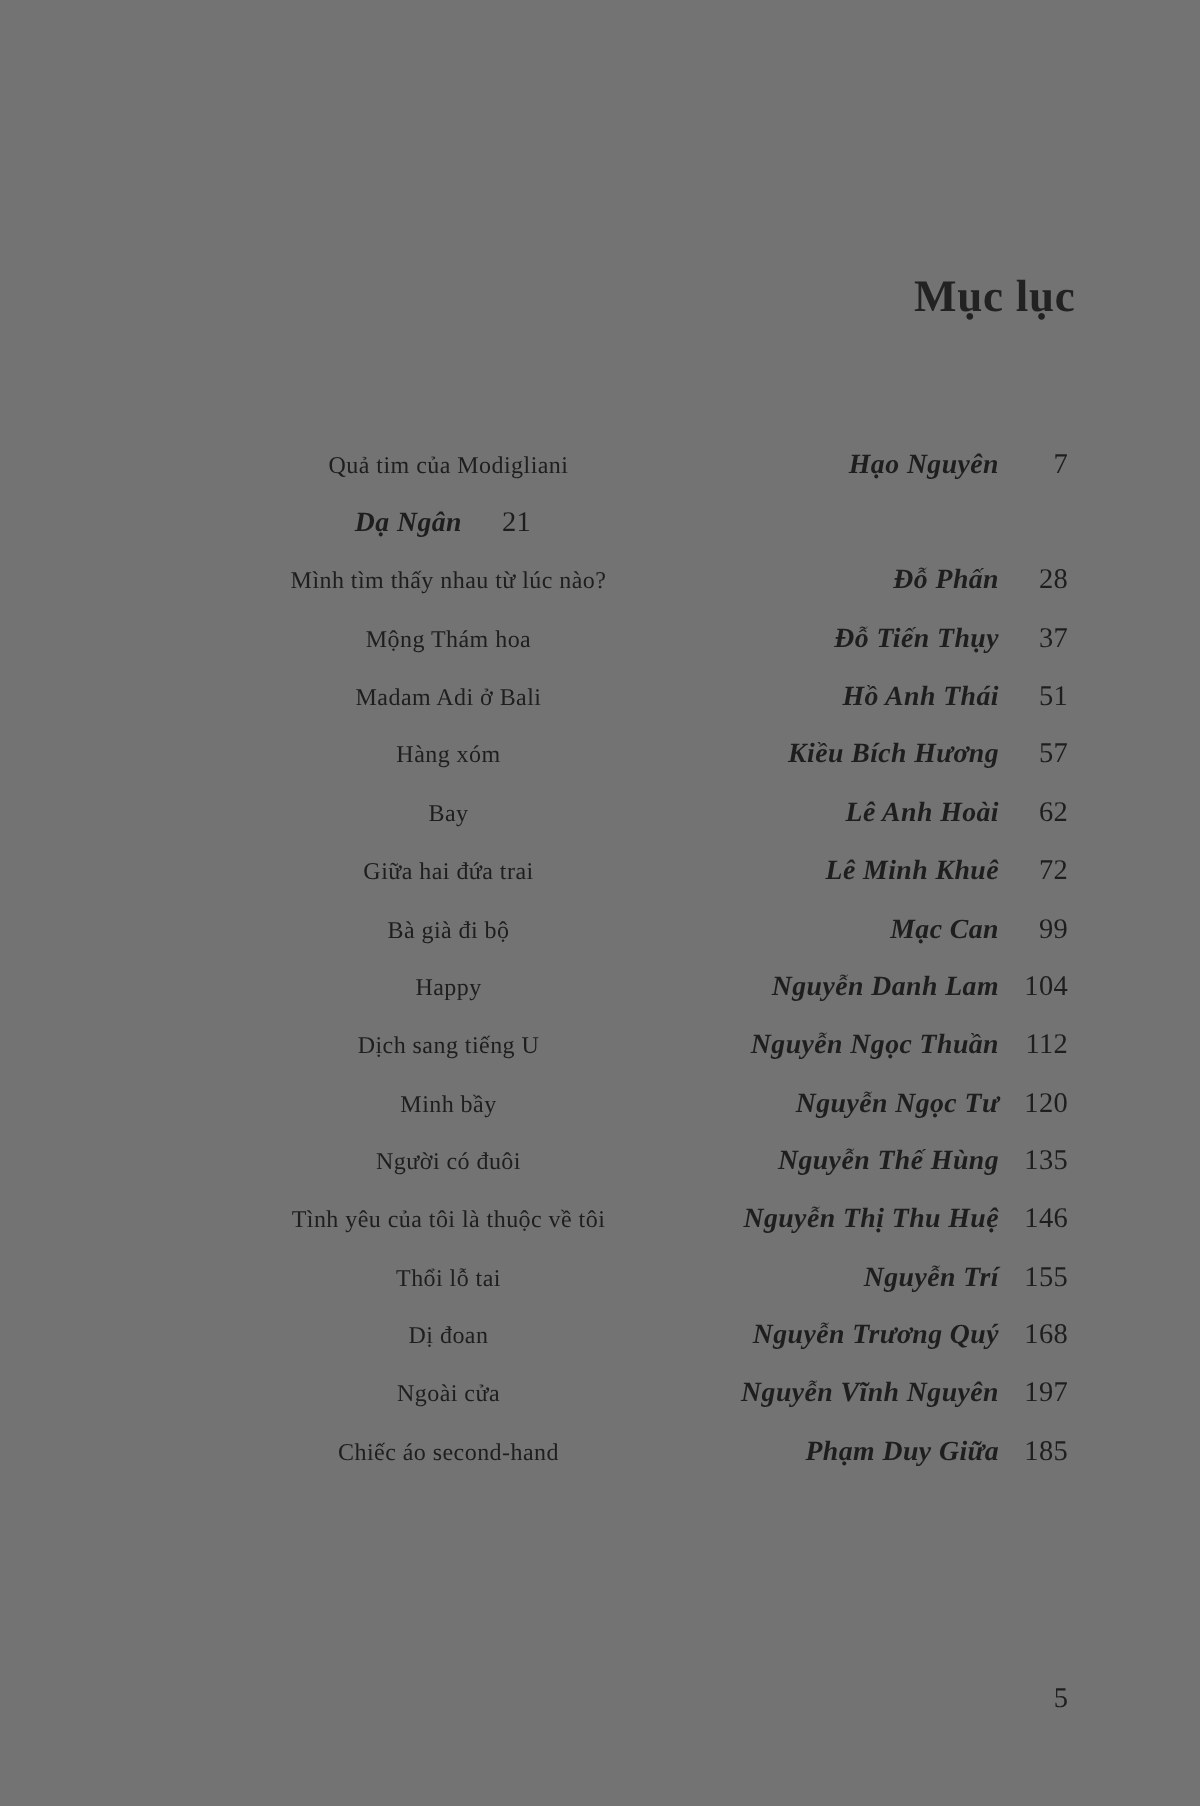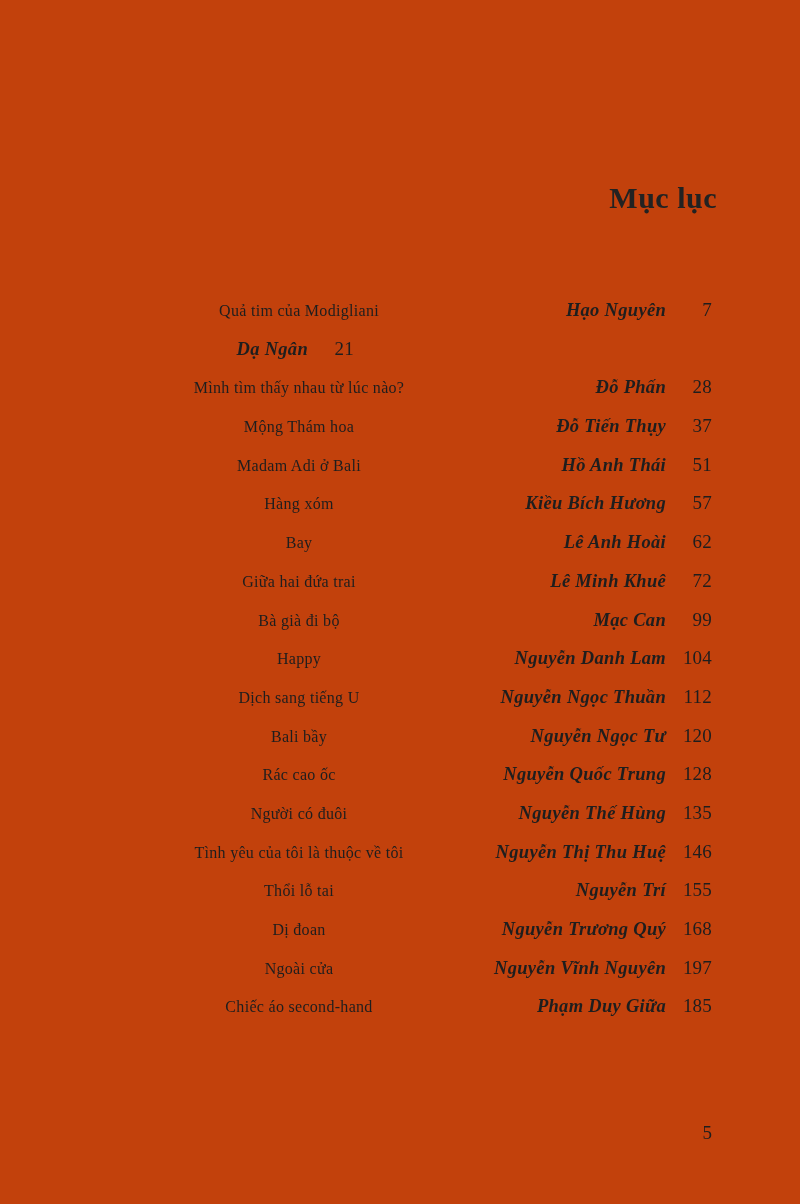--- a/index.html
+++ b/index.html
@@ -4,21 +4,21 @@
 <style>
   html, body {
     margin: 0;
     padding: 0;
     background: #ffffff;
   }
   .page {
     position: relative;
     width: 800px;
     height: 1204px;
-    background: #c2410c;
+    background: #737373;
     color: #1e1e1e;
     font-family: "Liberation Serif", "DejaVu Serif", serif;
     overflow: hidden;
   }
   .heading {
     position: absolute;
     top: 181px;
     right: 83px;
     margin: 0;
     font-size: 30px;
@@ -137,30 +137,25 @@
     <span class="pnum">104</span>
   </div>
 
   <div class="row">
     <span class="title">Dịch sang tiếng U</span>
     <span class="author">Nguyễn Ngọc Thuần</span>
     <span class="pnum">112</span>
   </div>
 
   <div class="row">
-    <span class="title">Bali bầy</span>
+    <span class="title">Minh bầy</span>
     <span class="author">Nguyễn Ngọc Tư</span>
     <span class="pnum">120</span>
   </div>
 
-  <div class="row">
-    <span class="title">Rác cao ốc</span>
-    <span class="author">Nguyễn Quốc Trung</span>
-    <span class="pnum">128</span>
-  </div>
 
   <div class="row">
     <span class="title">Người có đuôi</span>
     <span class="author">Nguyễn Thế Hùng</span>
     <span class="pnum">135</span>
   </div>
 
   <div class="row">
     <span class="title">Tình yêu của tôi là thuộc về tôi</span>
     <span class="author">Nguyễn Thị Thu Huệ</span>

